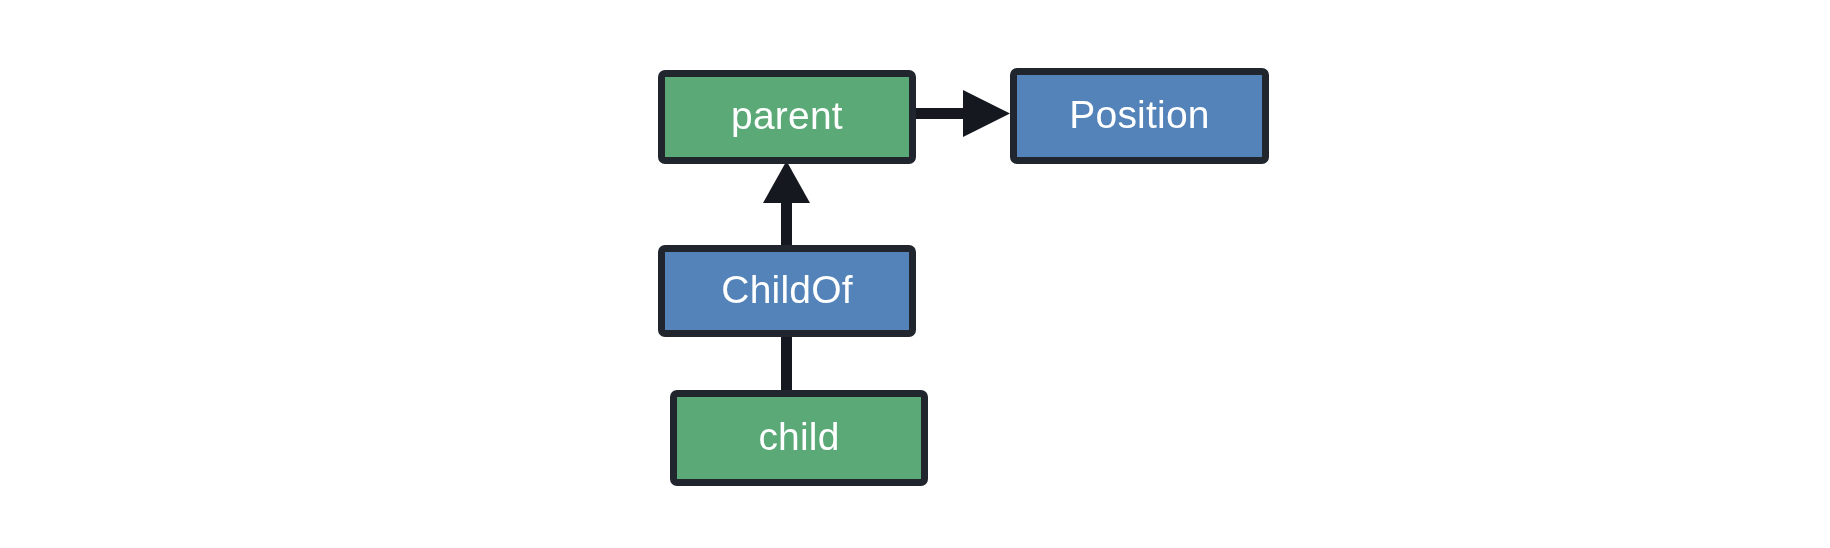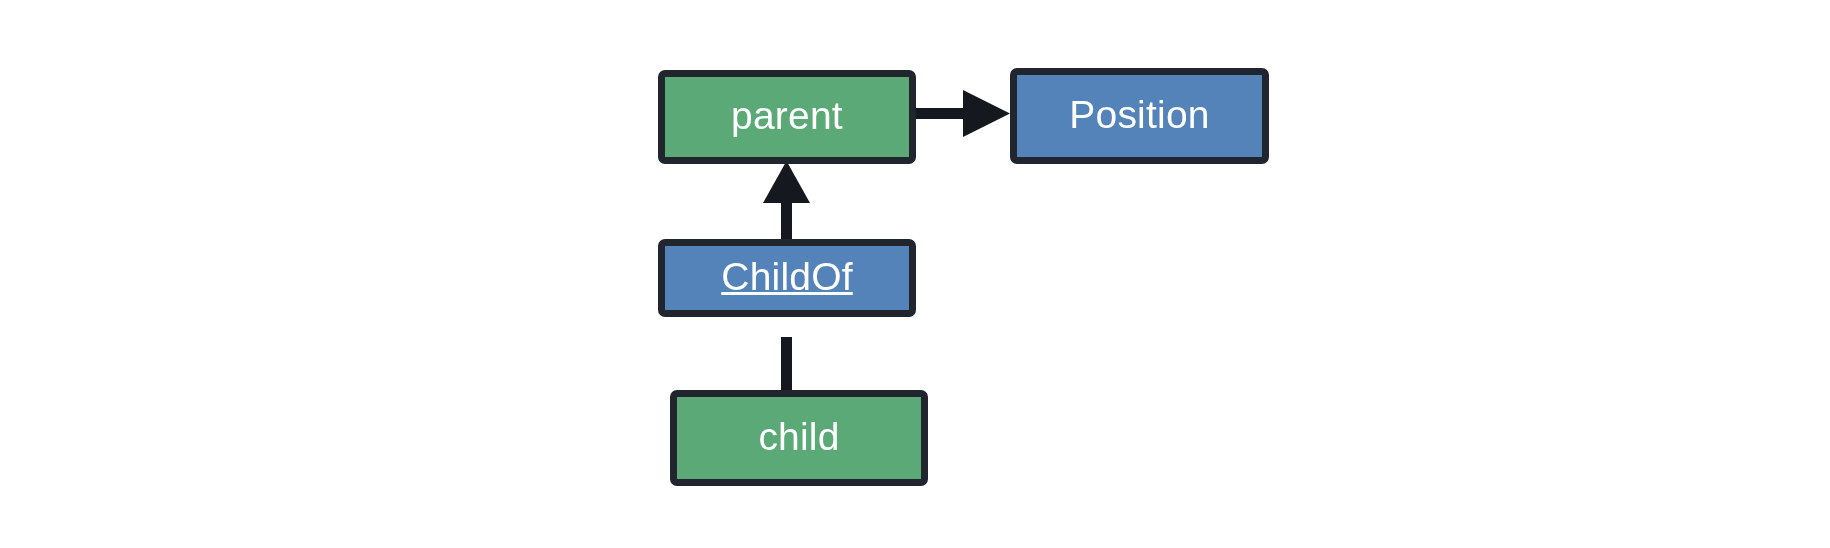--- a/index.html
+++ b/index.html
@@ -44,21 +44,21 @@
   }
   .node-label {
     display: block;
     padding-bottom: 3px;
   }
   .node-entity  { background: #5ca978; }
   .node-relation{ background: #5383b8; }
 
   #node-parent   { left: 658px;  top: 70px;  width: 258px; height: 94px; }
   #node-position { left: 1010px; top: 68px;  width: 259px; height: 96px; }
-  #node-childof  { left: 658px;  top: 239px; width: 258px; height: 78px; text-decoration: underline; }
+  #node-childof  { left: 658px;  top: 245px; width: 258px; height: 92px; }
   #node-child    { left: 670px;  top: 390px; width: 258px; height: 96px; }
 </style>
 </head>
 <body>
 
 <div id="diagram-canvas">
 
   <svg id="edge-layer" viewBox="0 0 1830 548">
 
     <g>

